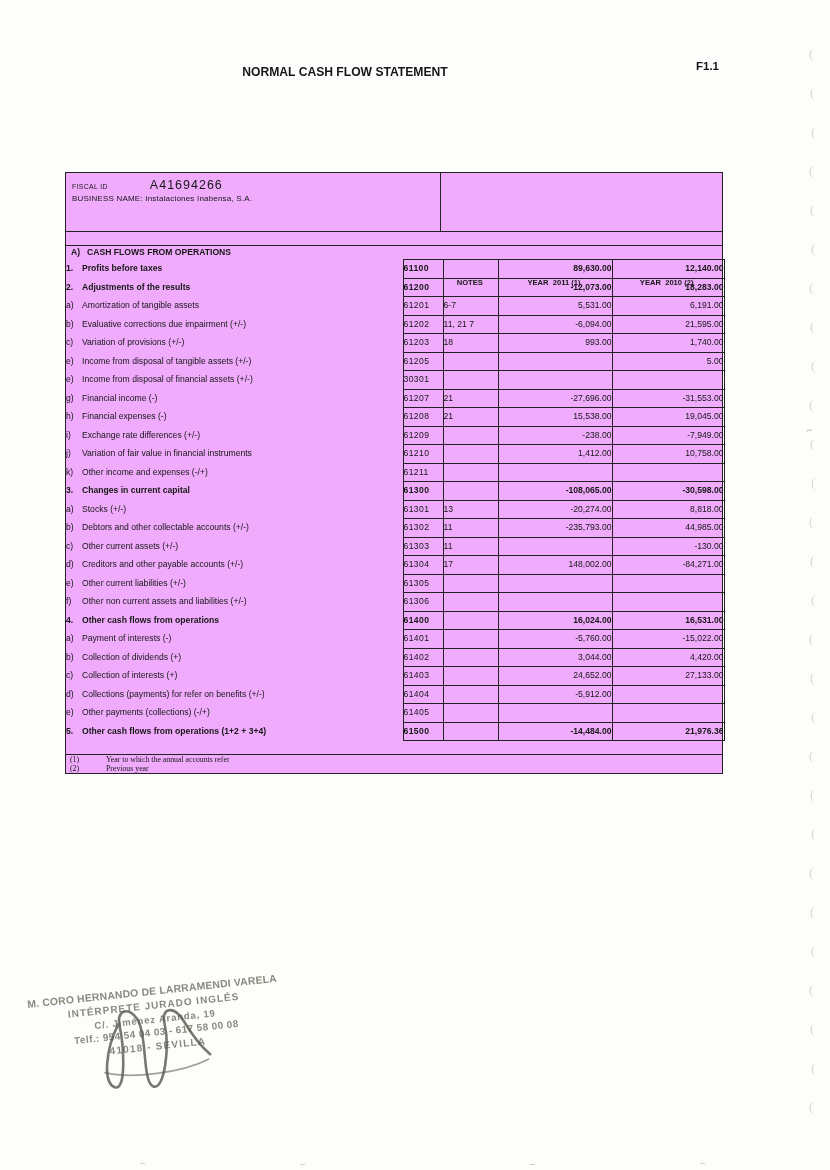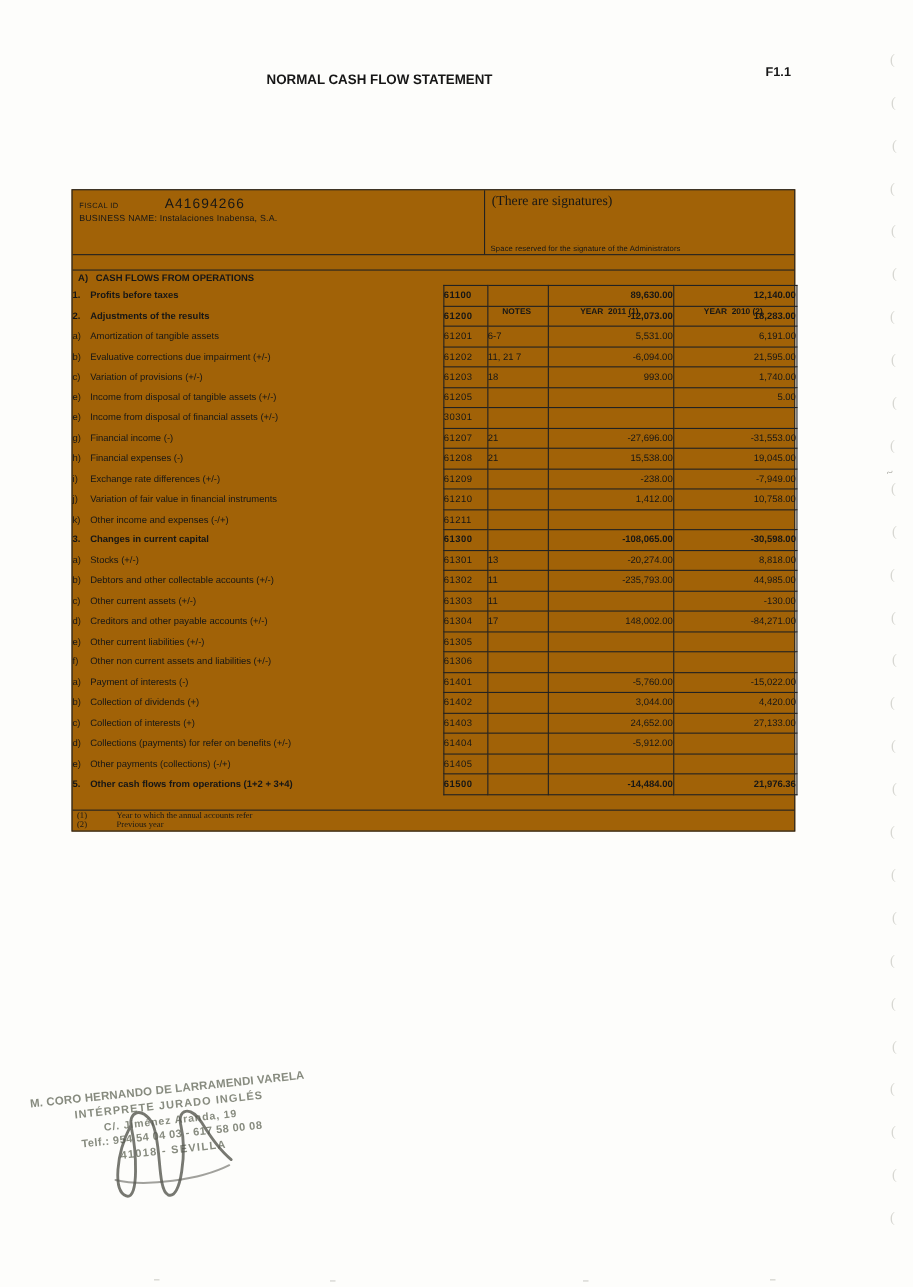--- a/index.html
+++ b/index.html
@@ -4,21 +4,21 @@
 <style>
   html,body{margin:0;padding:0;background:#e8e8e8;}
   .page{position:relative;width:830px;height:1170px;background:#fdfdfb;
         font-family:"Liberation Sans",sans-serif;color:#161616;overflow:hidden;margin:0 auto;}
   
   .title{position:absolute;top:65px;left:0;width:690px;text-align:center;
          font-size:12.5px;font-weight:bold;letter-spacing:0px;transform:scaleX(.97);}
   .form-code{position:absolute;top:60px;left:696px;font-size:11.5px;font-weight:bold;}
 
   
-  .doc{position:absolute;left:65px;top:172px;width:658px;border:1px solid #222;background:#a16207;box-sizing:border-box;}
+  .doc{position:absolute;left:65px;top:172px;width:658px;border:1px solid #222;background:#f0abfc;box-sizing:border-box;}
 
   .head{display:flex;height:58px;border-bottom:1px solid #222;}
   .head-left{width:375px;border-right:1px solid #222;box-sizing:border-box;padding:5px 6px 0 6px;}
   .fiscal-row{display:flex;align-items:baseline;}
   .fiscal-label{font-size:6.8px;letter-spacing:.4px;}
   .fiscal-value{font-size:12.5px;letter-spacing:1px;margin-left:42px;}
   .bizname{font-size:8px;margin-top:2px;letter-spacing:.2px;}
   .head-right{flex:1;position:relative;padding:2px 0 0 6px;}
   .signatures-note{font-family:"Liberation Serif",serif;font-size:12.5px;}
   .space-note{position:absolute;bottom:1px;left:5px;font-size:7px;letter-spacing:.1px;}
@@ -75,24 +75,20 @@
 
   <div class="doc">
 
     <div class="head">
       <div class="head-left">
         <div class="fiscal-row">
           <span class="fiscal-label">FISCAL ID</span>
           <span class="fiscal-value">A41694266</span>
         </div>
         <div class="bizname">BUSINESS NAME: Instalaciones Inabensa, S.A.</div>
-      </div>
-      <div class="head-right">
-        <div class="signatures-note">(There are signatures)</div>
-        <div class="space-note">Space reserved for the signature of the Administrators</div>
       </div>
     </div>
 
     <div class="colhead">
       <div class="spacer"></div>
       <div class="ch notes">NOTES</div>
       <div class="ch y1">YEAR  2011 (1)</div>
       <div class="ch y2">YEAR  2010 (2)</div>
     </div>
 
@@ -236,20 +232,27 @@
             <td class="cell notes"></td>
             <td class="cell num y1"></td>
             <td class="cell num y2"></td>
           </tr>
           <tr class="">
             <td class="desc"><span class="pfx">f)</span><span>Other non current assets and liabilities (+/-)</span></td>
             <td class="cell code">61306</td>
             <td class="cell notes"></td>
             <td class="cell num y1"></td>
             <td class="cell num y2"></td>
+          </tr>
+          <tr class="bold">
+            <td class="desc"><span class="pfx">4.</span><span>Other cash flows from operations</span></td>
+            <td class="cell code">61400</td>
+            <td class="cell notes"></td>
+            <td class="cell num y1">16,024.00</td>
+            <td class="cell num y2">16,531.00</td>
           </tr>
           <tr class="">
             <td class="desc"><span class="pfx">a)</span><span>Payment of interests (-)</span></td>
             <td class="cell code">61401</td>
             <td class="cell notes"></td>
             <td class="cell num y1">-5,760.00</td>
             <td class="cell num y2">-15,022.00</td>
           </tr>
           <tr class="">
             <td class="desc"><span class="pfx">b)</span><span>Collection of dividends (+)</span></td>

